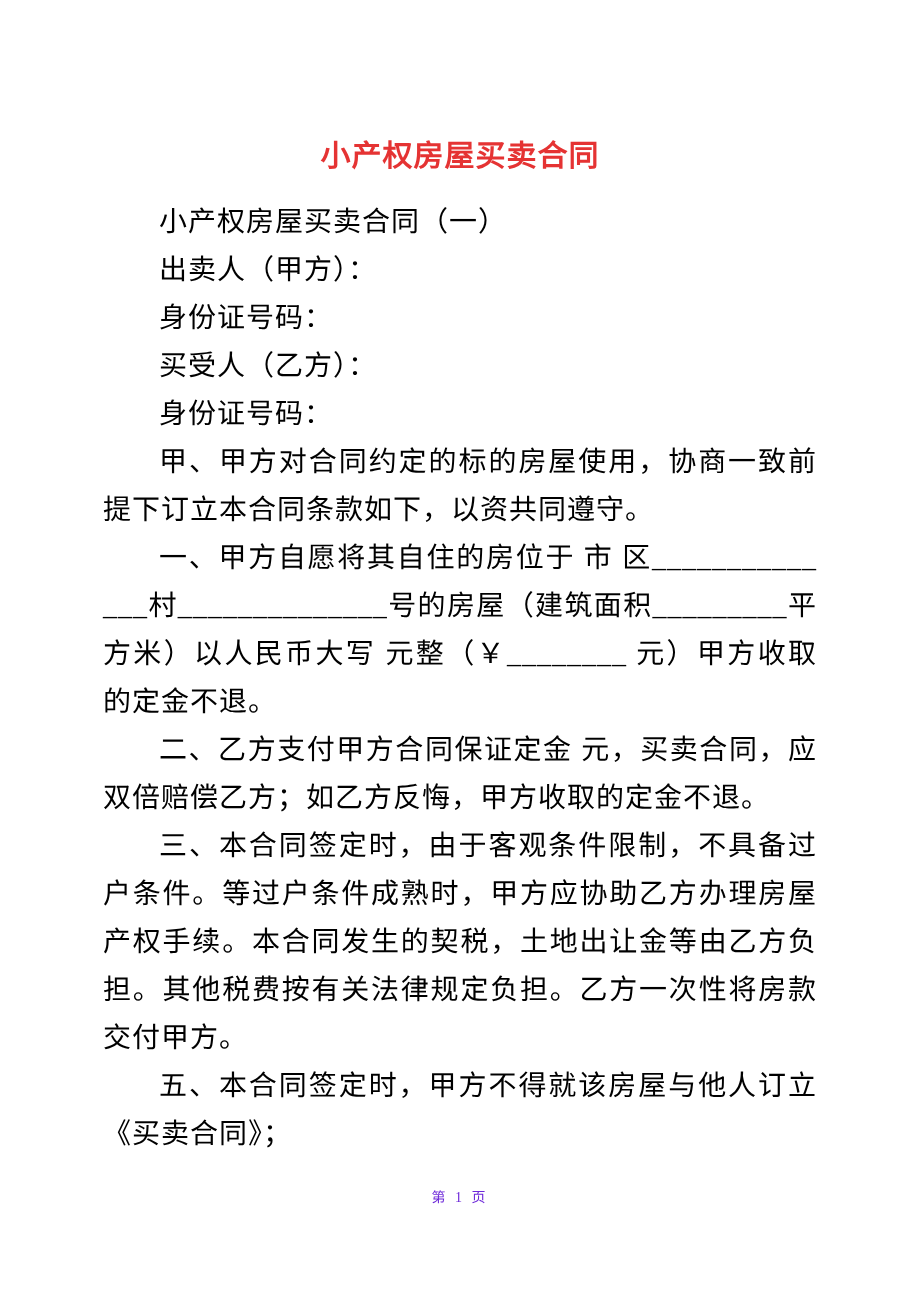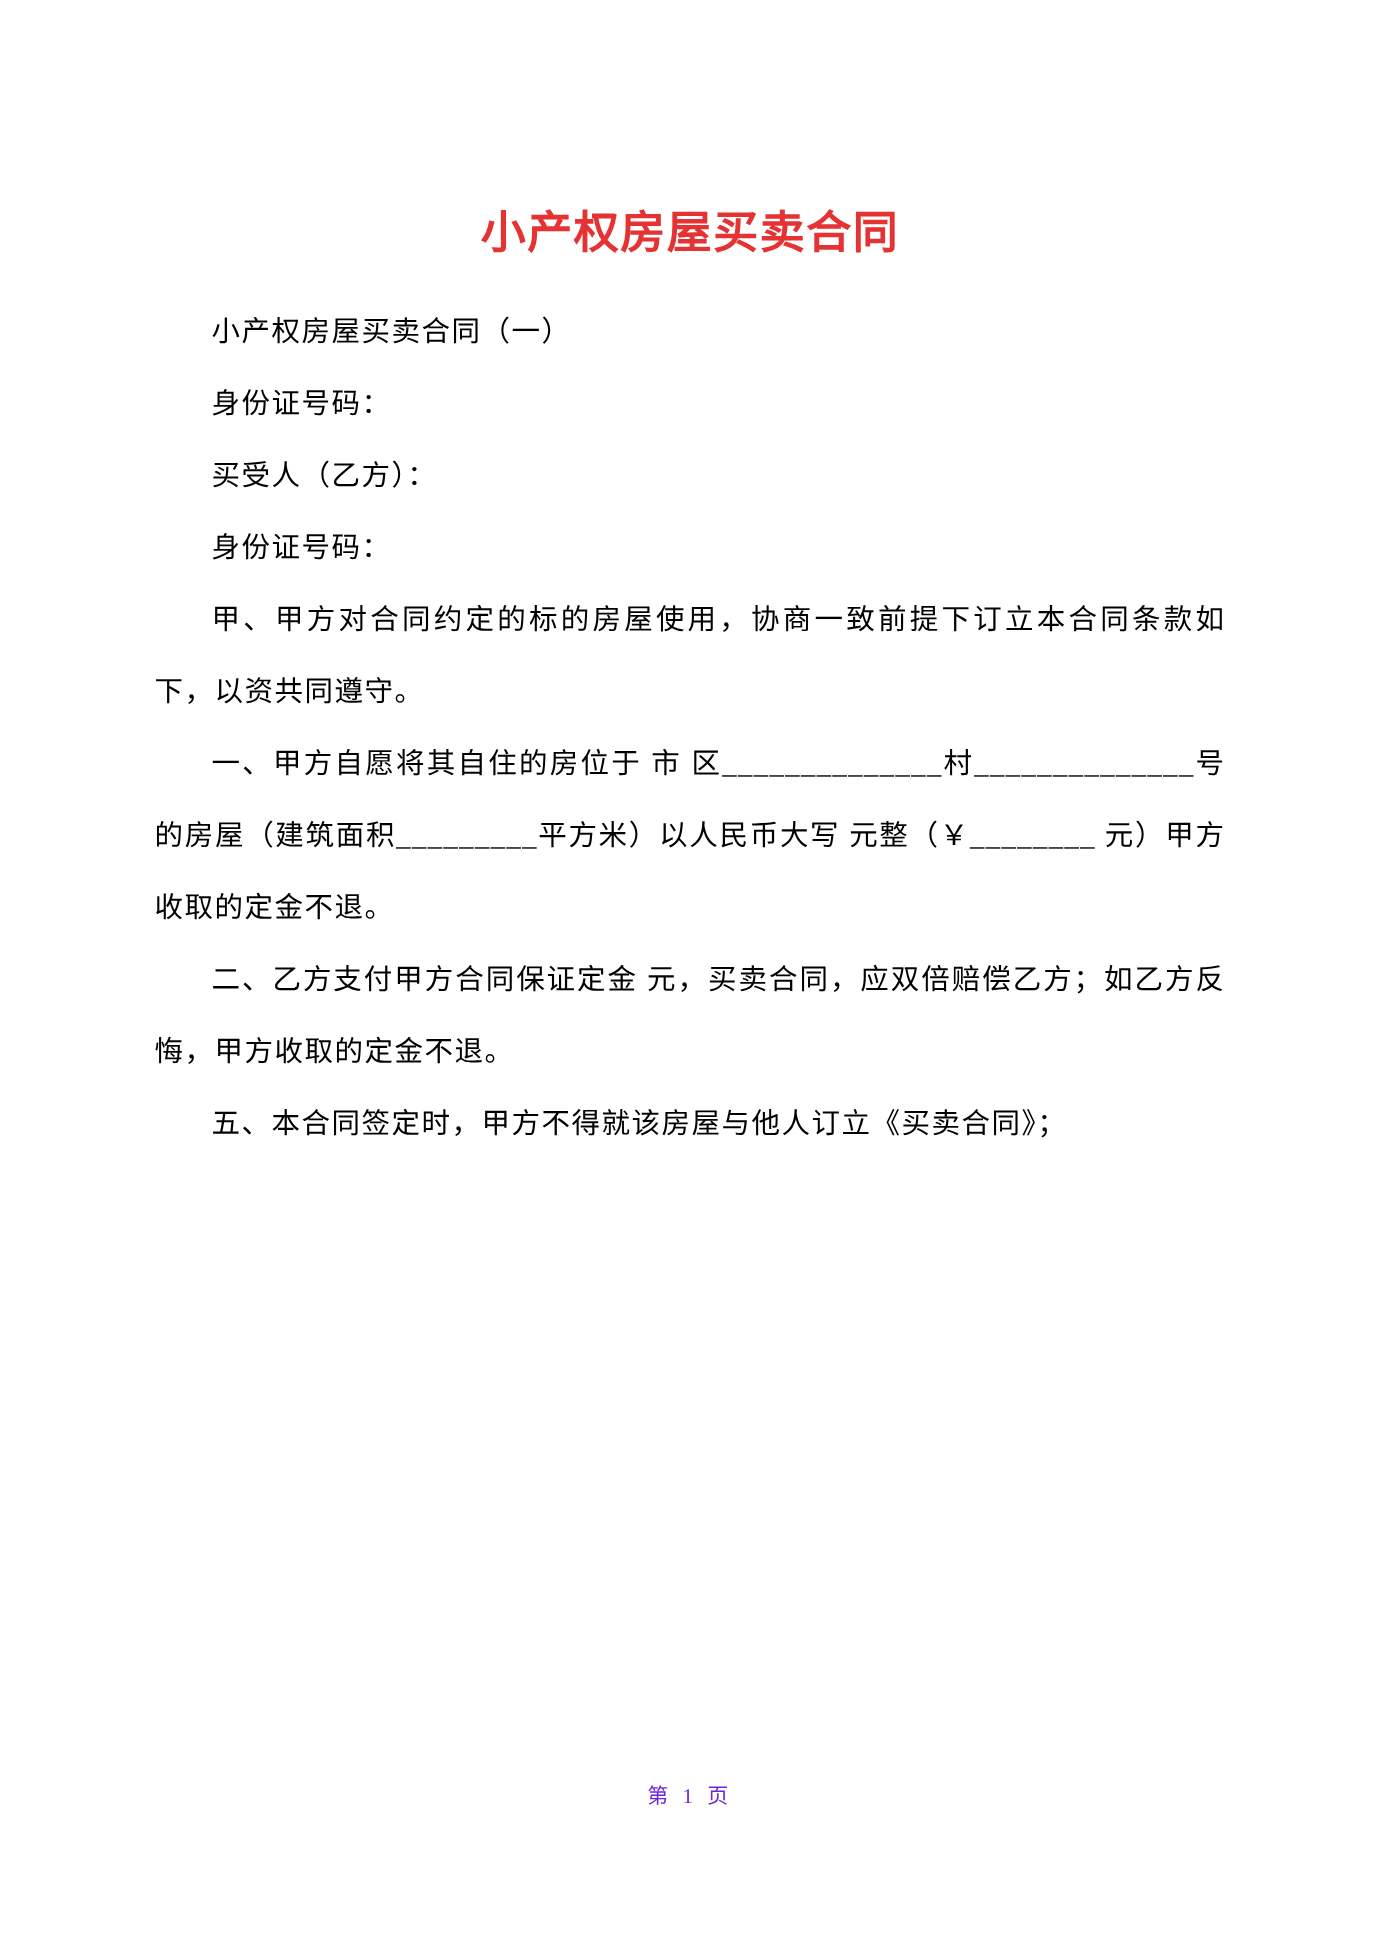--- a/index.html
+++ b/index.html
@@ -26,21 +26,21 @@
     font-weight: bold;
     font-size: 30px;
     letter-spacing: 1px;
     
   }
   .content {
     margin: 22px 103px 0 103px;
   }
   .content p {
     margin: 0;
-    font-size: 19px;
+    font-size: 28px;
     line-height: 48px;
     letter-spacing: 1px;
     text-align: justify;
     text-justify: inter-ideograph;
     text-indent: 2em;
     word-break: break-all;
   }
   .page-footer {
     position: absolute;
     left: 0;
@@ -54,24 +54,26 @@
 </style>
 </head>
 <body>
 
 <div class="page">
 
   <h1 class="doc-title" style="color: rgb(229, 51, 51);">小产权房屋买卖合同</h1>
 
   <div class="content">
     <p>小产权房屋买卖合同（一）</p>
+    <p>出卖人（甲方）：</p>
     <p>身份证号码：</p>
     <p>买受人（乙方）：</p>
     <p>身份证号码：</p>
     <p>甲、甲方对合同约定的标的房屋使用，协商一致前提下订立本合同条款如下，以资共同遵守。</p>
     <p>一、甲方自愿将其自住的房位于 市 区______________村______________号的房屋（建筑面积_________平方米）以人民币大写 元整（￥________  元）甲方收取的定金不退。</p>
     <p>二、乙方支付甲方合同保证定金 元，买卖合同，应双倍赔偿乙方；如乙方反悔，甲方收取的定金不退。</p>
+    <p>三、本合同签定时，由于客观条件限制，不具备过户条件。等过户条件成熟时，甲方应协助乙方办理房屋产权手续。本合同发生的契税，土地出让金等由乙方负担。其他税费按有关法律规定负担。乙方一次性将房款交付甲方。</p>
     <p>五、本合同签定时，甲方不得就该房屋与他人订立《买卖合同》；</p>
   </div>
 
   <div class="page-footer">第 1 页</div>
 
 </div>
 
 </body></html>

